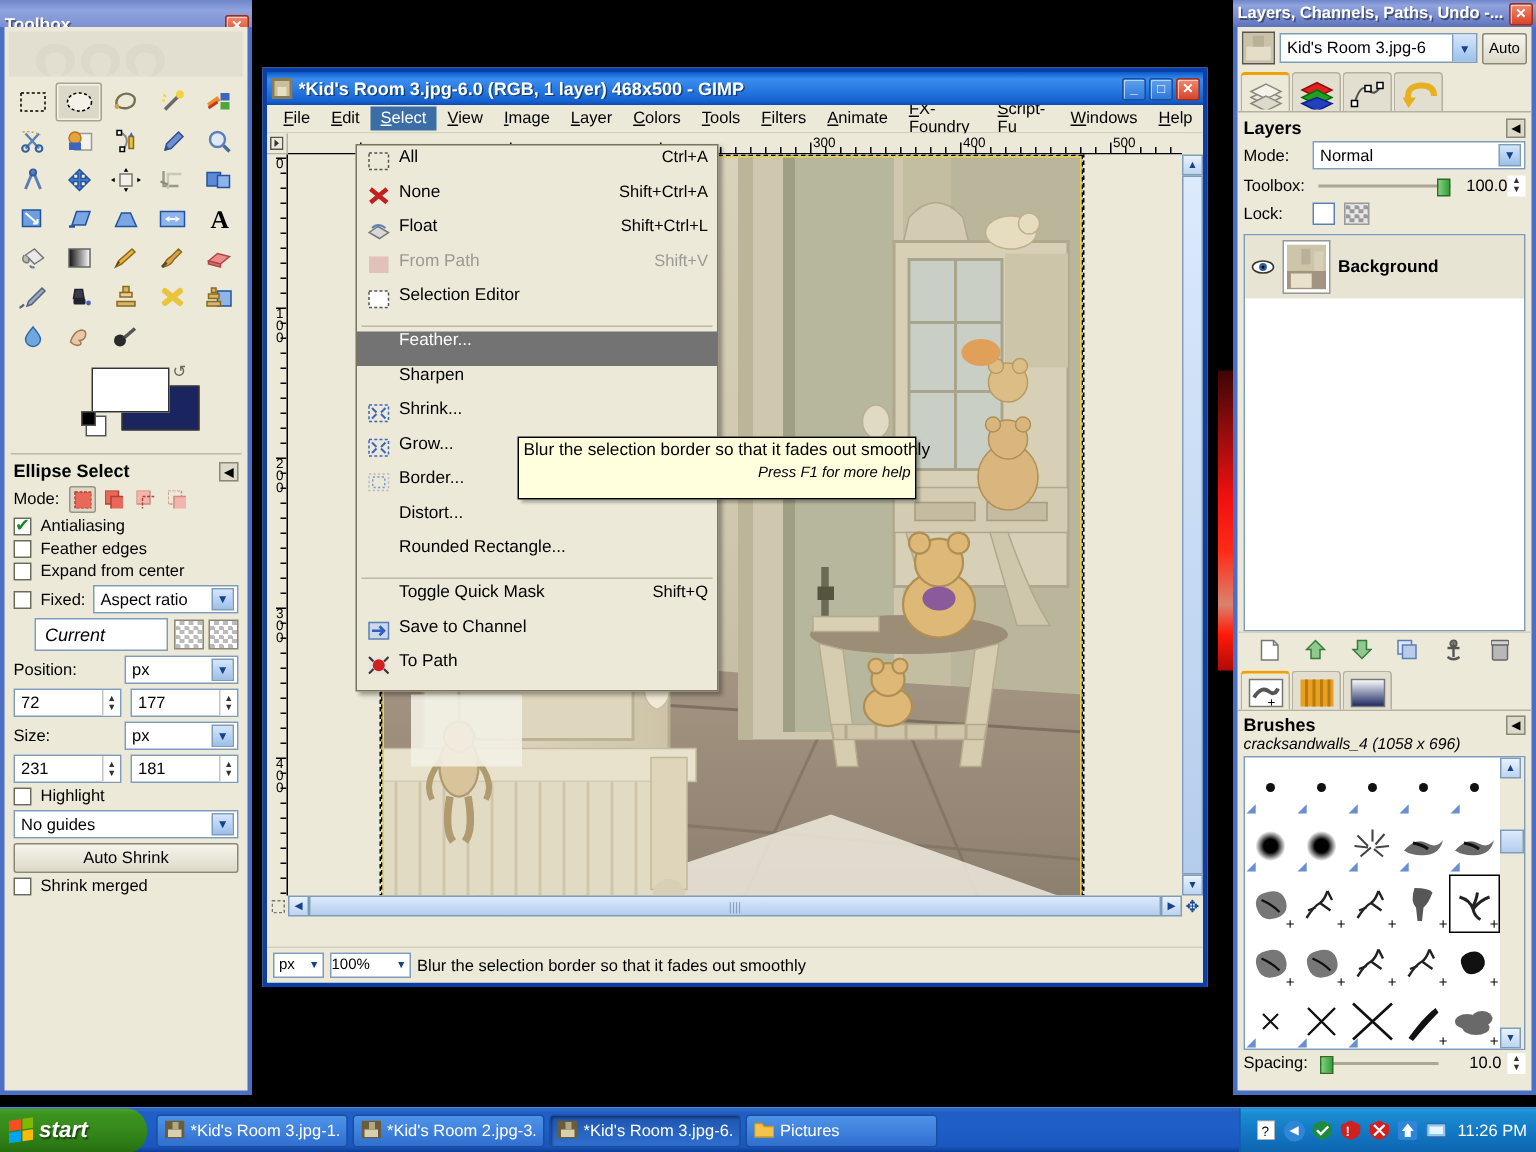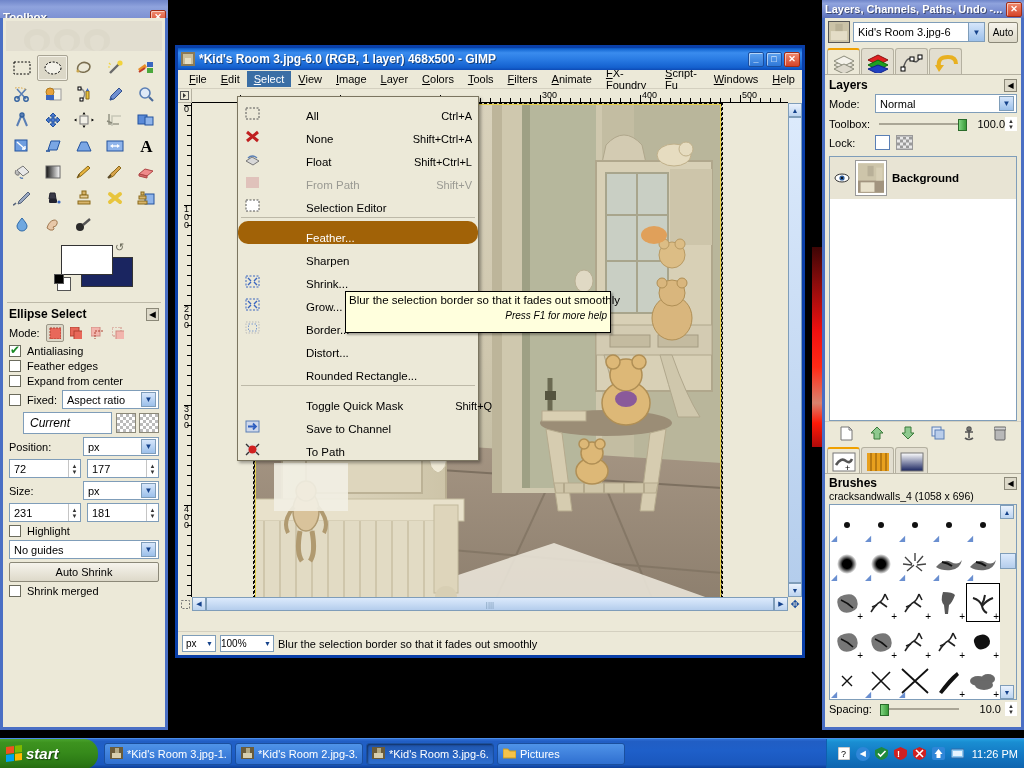--- a/index.html
+++ b/index.html
@@ -118,25 +118,25 @@
 
   .statusbar { position:absolute; left:0; right:0; bottom:0; height:24px; background:#ece9d8; display:flex; align-items:center; padding:0 4px; gap:4px; border-top:1px solid #d4d0c0;}
   .unitsel { border:1px solid #7f9db9; background:#fff; height:17px; width:34px; font-size:10px; display:flex; align-items:center; padding-left:3px; }
   .zoomsel { border:1px solid #7f9db9; background:#fff; height:17px; width:54px; font-size:10px; display:flex; align-items:center; justify-content:center;}
   .tinyarrow { margin-left:auto; color:#15428b; font-size:7px; padding-right:2px; }
   .statustext { font-size:11px; color:#000; }
 
   
   #selectmenu { position:absolute; left:237px; top:96px; width:242px; background:#ece9d8;
       border:1px solid #7b7560; box-shadow:2px 2px 3px rgba(0,0,0,.35); padding:2px 0; z-index:60; }
-  .mi { display:flex; align-items:flex-end; height:23px; padding:0 6px 0 4px; font-size:11.5px; color:#000;gap:40px; }
+  .mi { display:flex; align-items:flex-start; height:23px; padding:0 6px 0 4px; font-size:11.5px; color:#000; }
   .mi .mi-ico { width:20px; height:17px; flex:0 0 auto; display:flex; align-items:center; justify-content:center; margin-right:4px; }
   .mi .mi-lab { flex:1 1 auto; white-space:nowrap; }
   .mi .mi-key { color:#000; font-size:11px; padding-left:12px; }
-  .mi.hl { background:#a16207; color:#fff;border-radius:10px; }
+  .mi.hl { background:#737373; color:#fff; }
   .mi.hl .mi-key { color:#fff; }
   .mi.dis, .mi.dis .mi-key { color:#9a9a93; }
   .msep { height:1px; background:#bdb9a8; margin:3px 3px; }
 
   
   #tooltip { position:absolute; left:345px; top:291px; width:266px; height:42px;
      background:#ffffdd; border:1px solid #000; box-shadow:2px 2px 2px rgba(0,0,0,.3); z-index:70;
      padding:2px 3px; }
   #tooltip .tt1 { font-size:11.5px; color:#000; white-space:nowrap; }
   #tooltip .tt2 { font-size:10px; font-style:italic; text-align:right; margin-top:4px; color:#000; }
@@ -161,21 +161,21 @@
   .opac-slider .track { position:absolute; left:0; right:0; top:4px; height:2px; background:#aaa696; }
   .opac-slider .knob { position:absolute; right:0; top:0; width:9px; height:12px; background:linear-gradient(to right,#7fd37f,#3a9c3a); border:1px solid #2a6b2a; }
   .layerlist { margin:4px 4px 0 4px; border:1px solid #7f9db9; background:#fff; height:265px; overflow:hidden; }
   .layeritem { display:flex; align-items:center; height:42px; background:#e8e4d4; padding:0 4px; gap:6px;}
   .layeritem .lthumb { width:30px; height:34px; border:2px solid #fff; outline:1px solid #999; flex:0 0 auto; }
   .layeritem .lname { font-weight:bold; font-size:11.5px; }
   .btnbar { display:flex; align-items:center; justify-content:space-around; padding:3px 6px; border-top:1px solid #d4d0c0; }
   .btnbar .bi { width:18px; height:16px; display:flex; align-items:center; justify-content:center; }
 
   .brushhead { display:flex; align-items:center; justify-content:space-between; padding:2px 4px 0 4px; }
-  .brushname { font-size:10.5px; padding:0 4px 2px 4px; }
+  .brushname { font-size:10.5px; font-style:italic; padding:0 4px 2px 4px; }
   .brushgrid-wrap { margin:0 4px; border:1px solid #7f9db9; background:#fff; height:196px; display:flex; }
   .brushgrid { flex:1 1 auto; display:grid; grid-template-columns:repeat(5,1fr); grid-auto-rows:39px; }
   .bcell { position:relative; display:flex; align-items:center; justify-content:center; }
   .bcell.sel { outline:1px solid #000; outline-offset:-1px; }
   .bcell .corner { position:absolute; left:1px; bottom:1px; font-size:8px; color:#6a8fd0; }
   .bcell .plus { position:absolute; right:1px; bottom:0px; font-size:10px; color:#000; }
   .bscroll { width:16px; background:#ece9d8; display:flex; flex-direction:column; justify-content:space-between; }
   .spacing-row { display:flex; align-items:center; padding:2px 4px; gap:4px; font-size:11px; }
 
   

